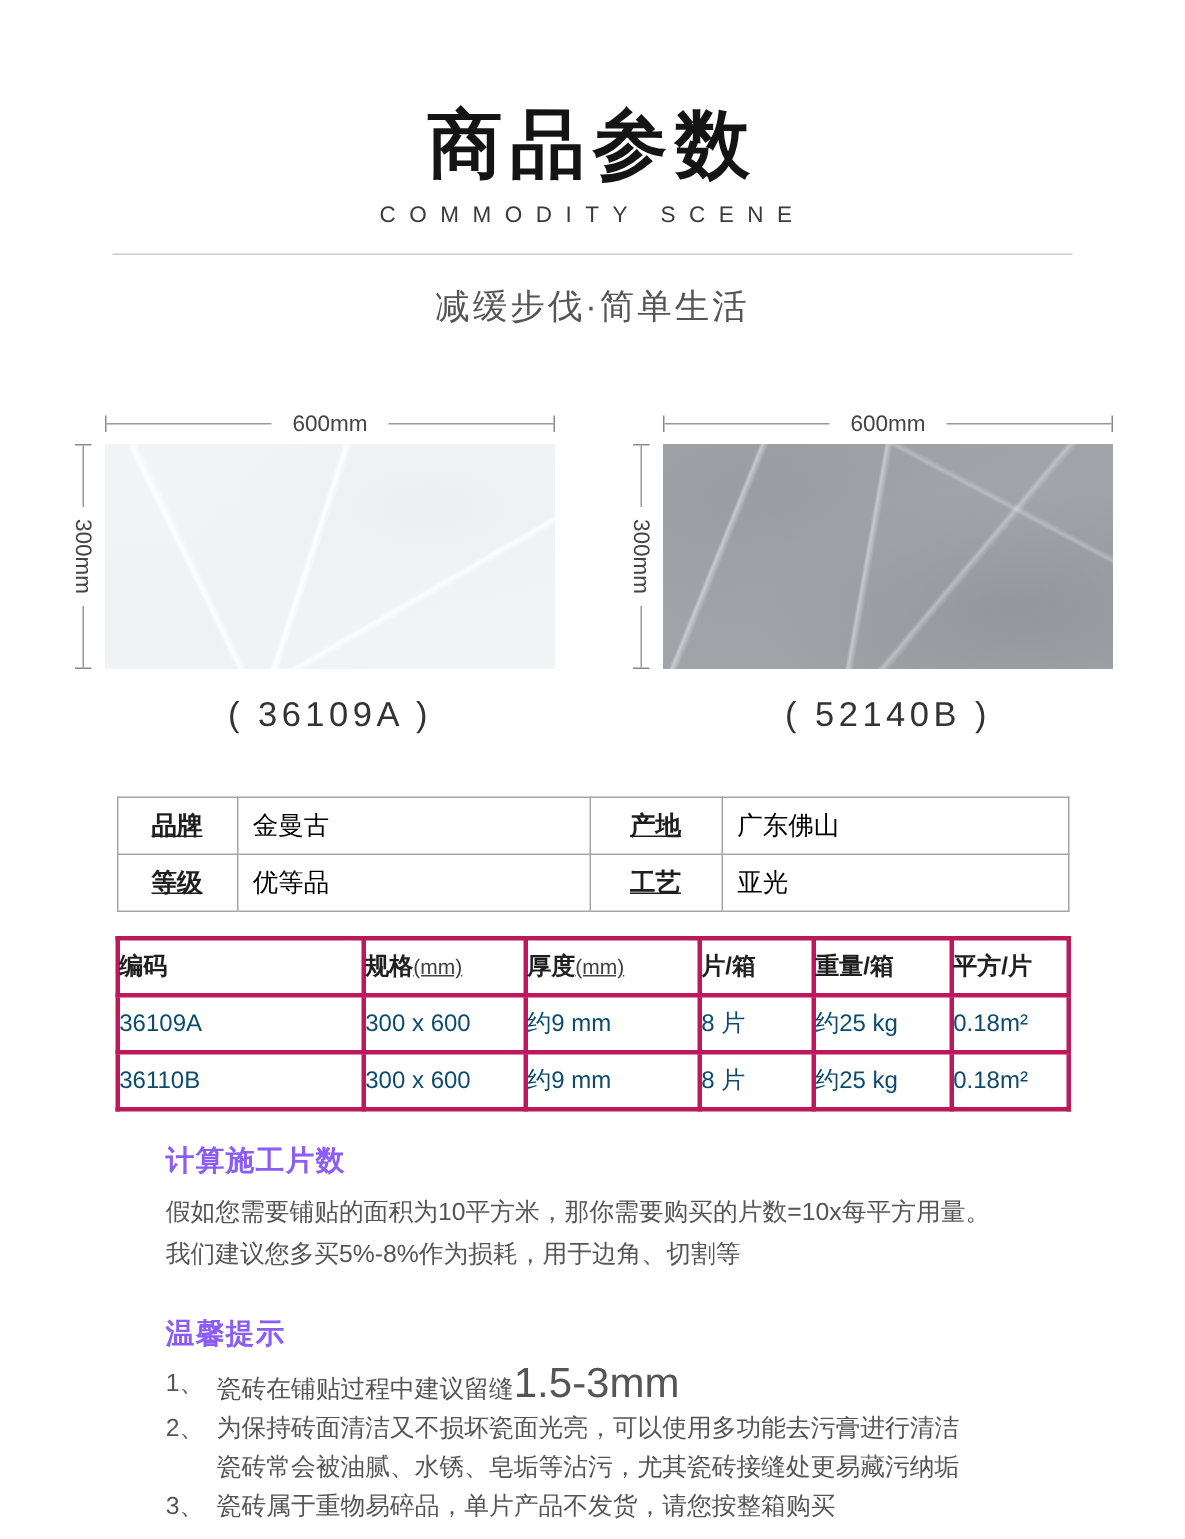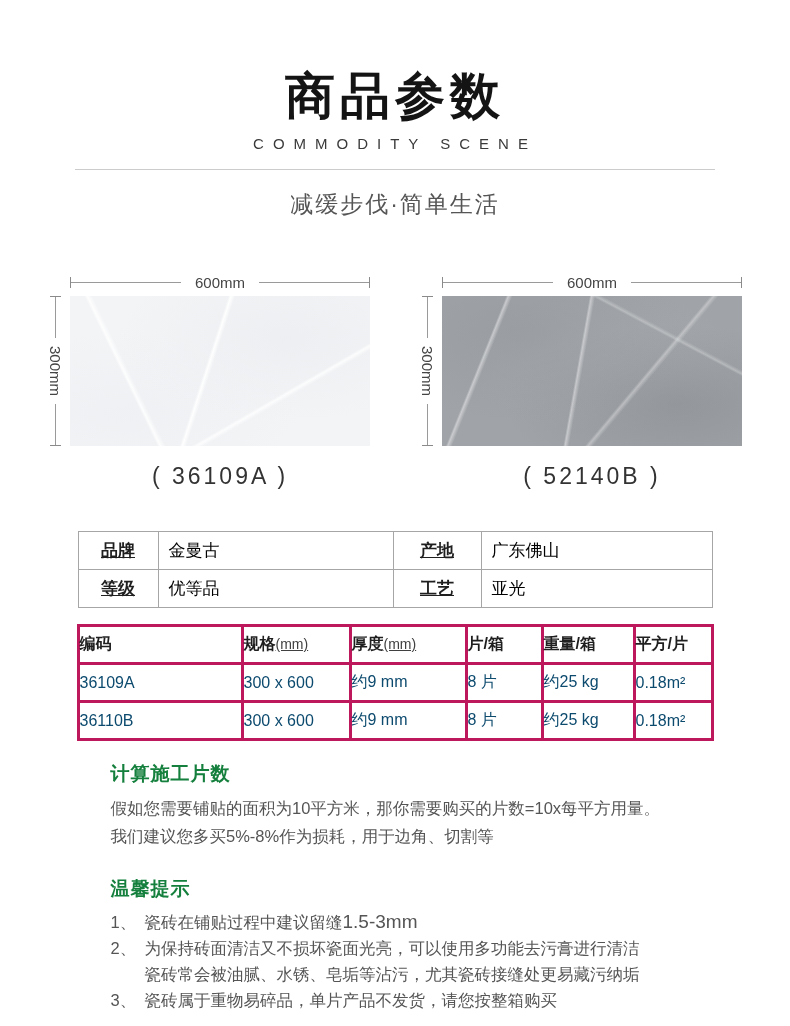--- a/index.html
+++ b/index.html
@@ -89,29 +89,29 @@
     border:3px solid #be185d; height:38px; text-align:left; background:#ffffff;
   }
   .size-table th { font-size:16px; font-weight:700; color:#1f1f1f; }
   .size-table th .h-unit { font-weight:400; font-size:14px; color:#404040;text-decoration:underline; }
   .size-table td { font-size:16px; color:#0c4a6e; }
   .sz-c1 { width:164px; } .sz-c2 { width:108px; } .sz-c3 { width:116px; }
   .sz-c4 { width:76px; }  .sz-c5 { width:92px; }  .sz-c6 { width:78px; }
 
   
   .sections { width:612px; margin:20px 0 0 103px; }
-  .sec-title { font-size:19px; font-weight:700; color:#15803d; letter-spacing:1px; }
+  .sec-title { font-size:19px; font-weight:700; color:#8b5cf6; letter-spacing:1px; }
   .sec-body { margin-top:7px; }
   .sec-line { font-size:16.5px; color:#555555; line-height:28px; }
   .tips-block { margin-top:26px; }
   .tips-list { margin-top:7px; }
   .tip-item { display:flex; font-size:16.5px; color:#555555; line-height:26px; }
   .tip-no { flex:0 0 34px; }
   .tip-text { flex:1; }
-  .tip-em { font-size:19px; }
+  .tip-em { font-size:28px; }
 </style>
 </head>
 <body>
 
 <div class="page">
 
   <div class="header">
     <div class="title">商品参数</div>
     <div class="subtitle">COMMODITY SCENE</div>
   </div>

